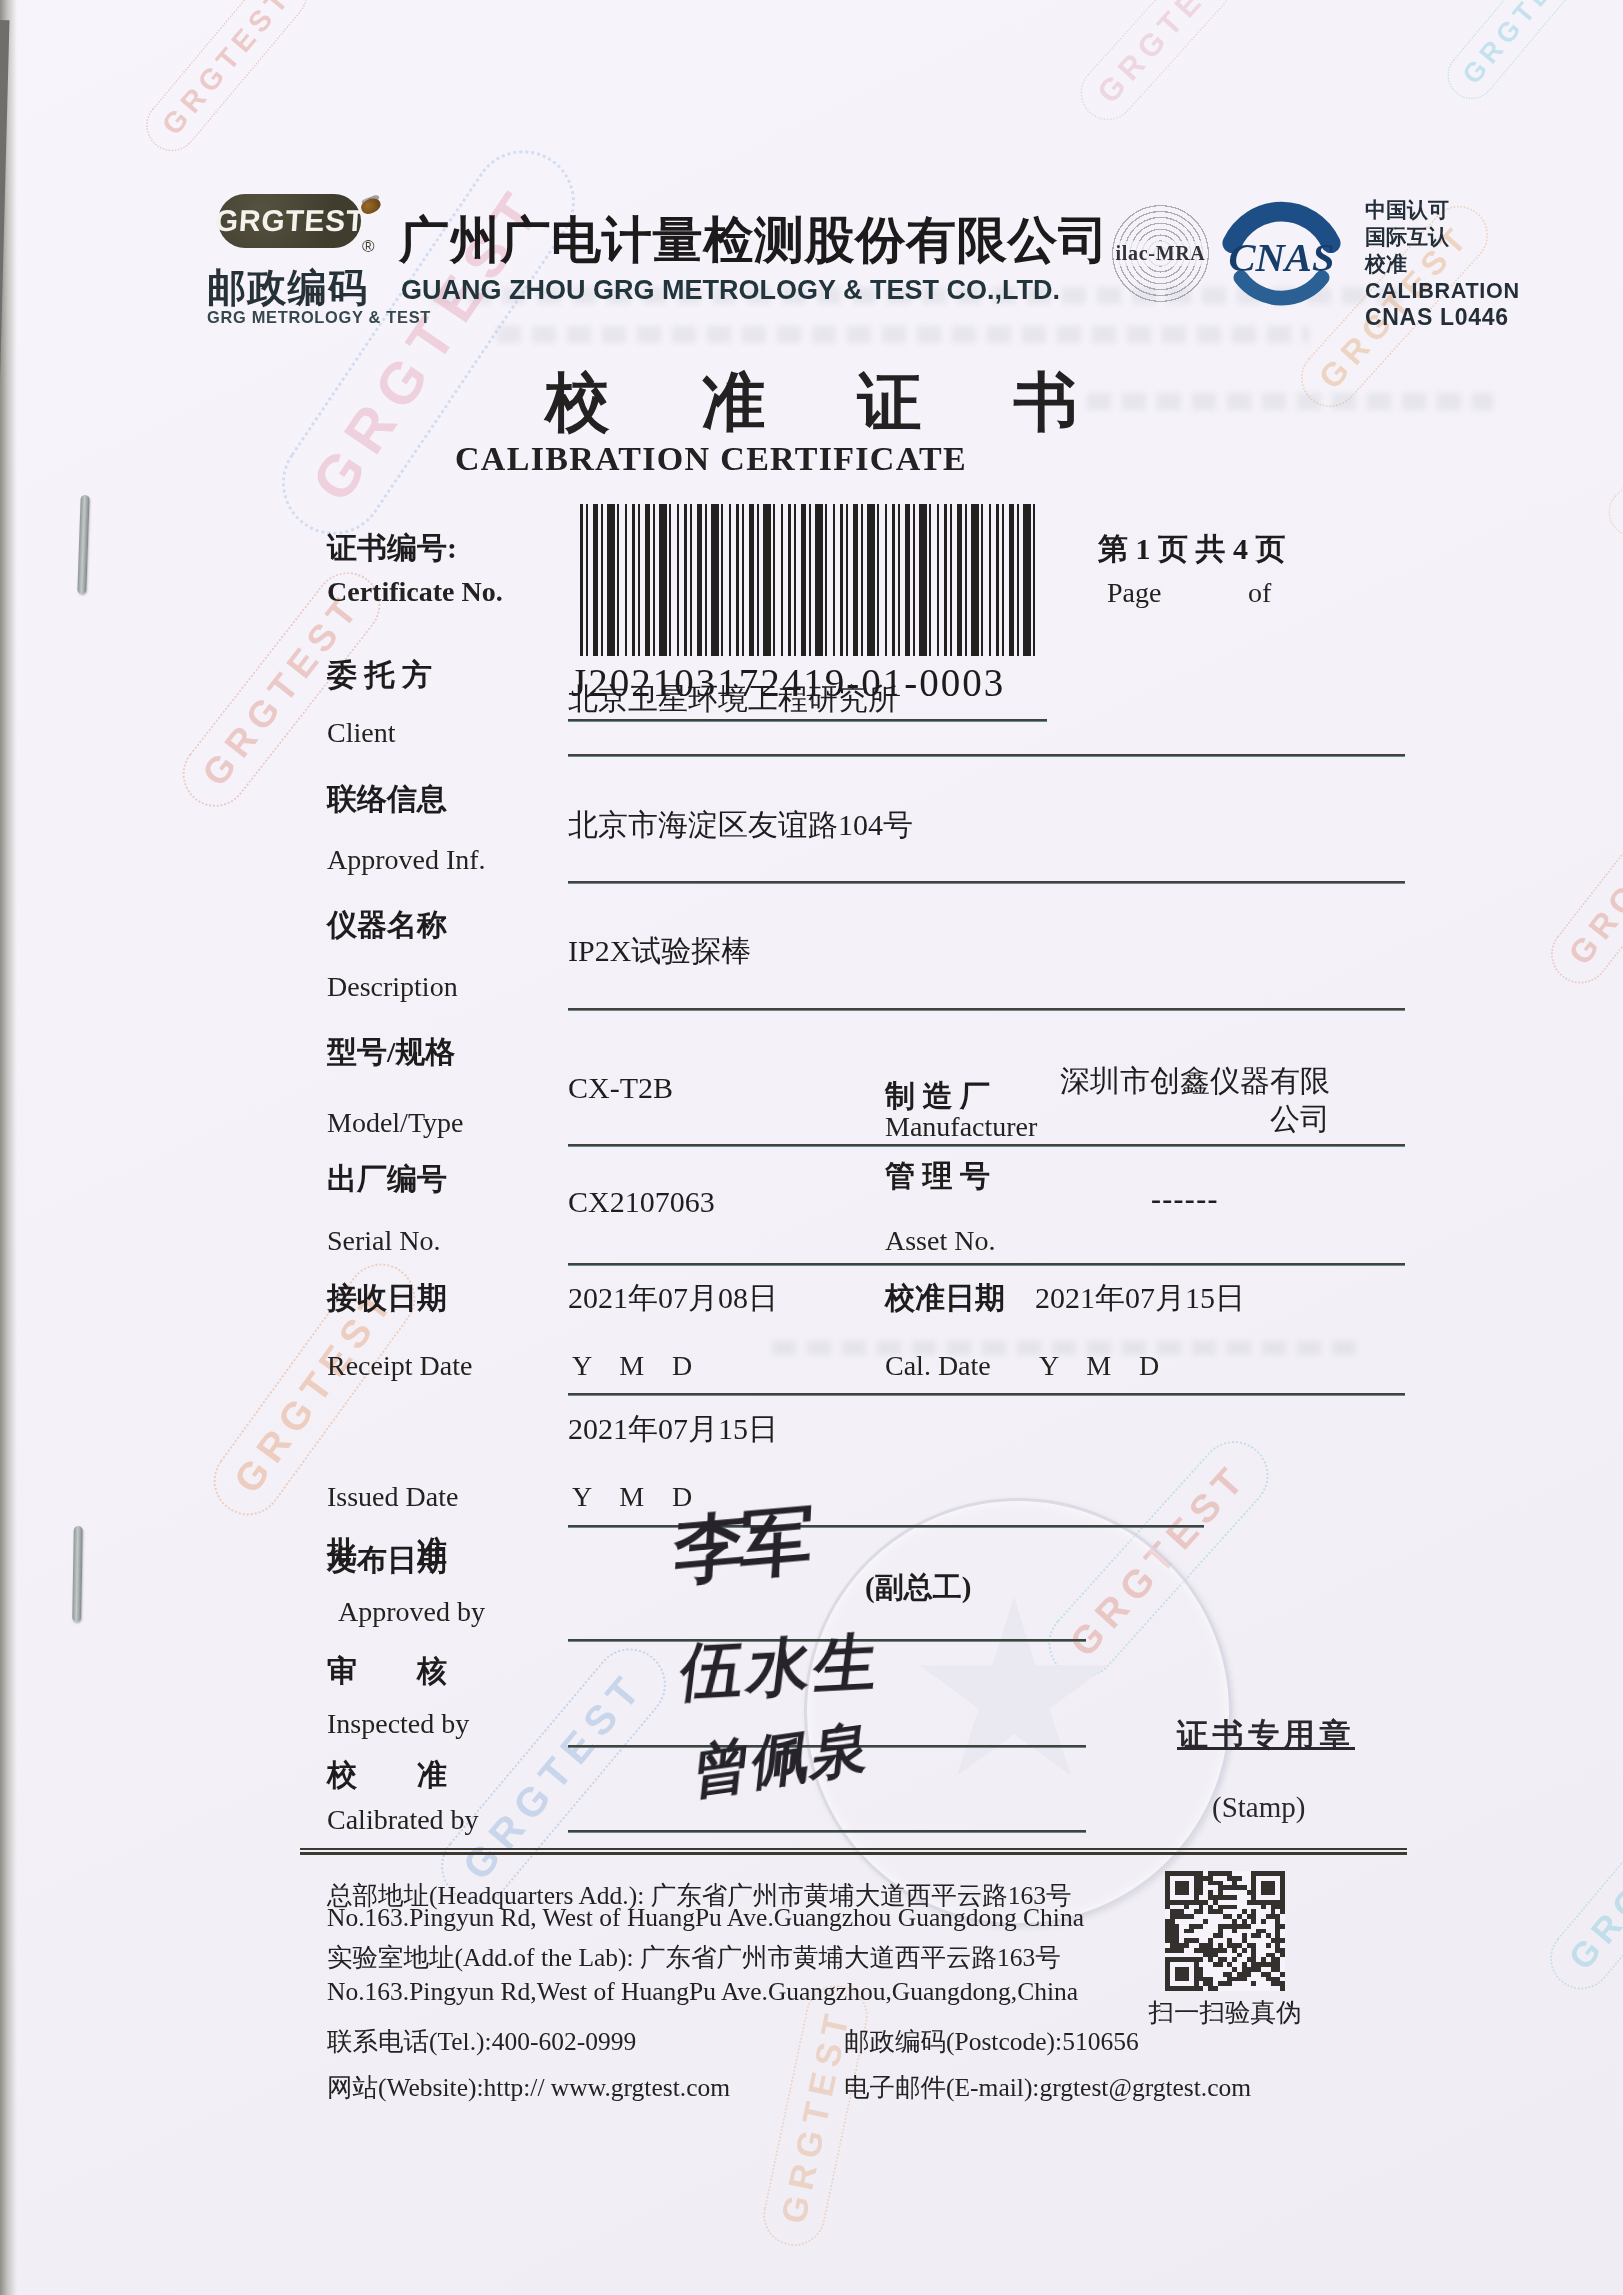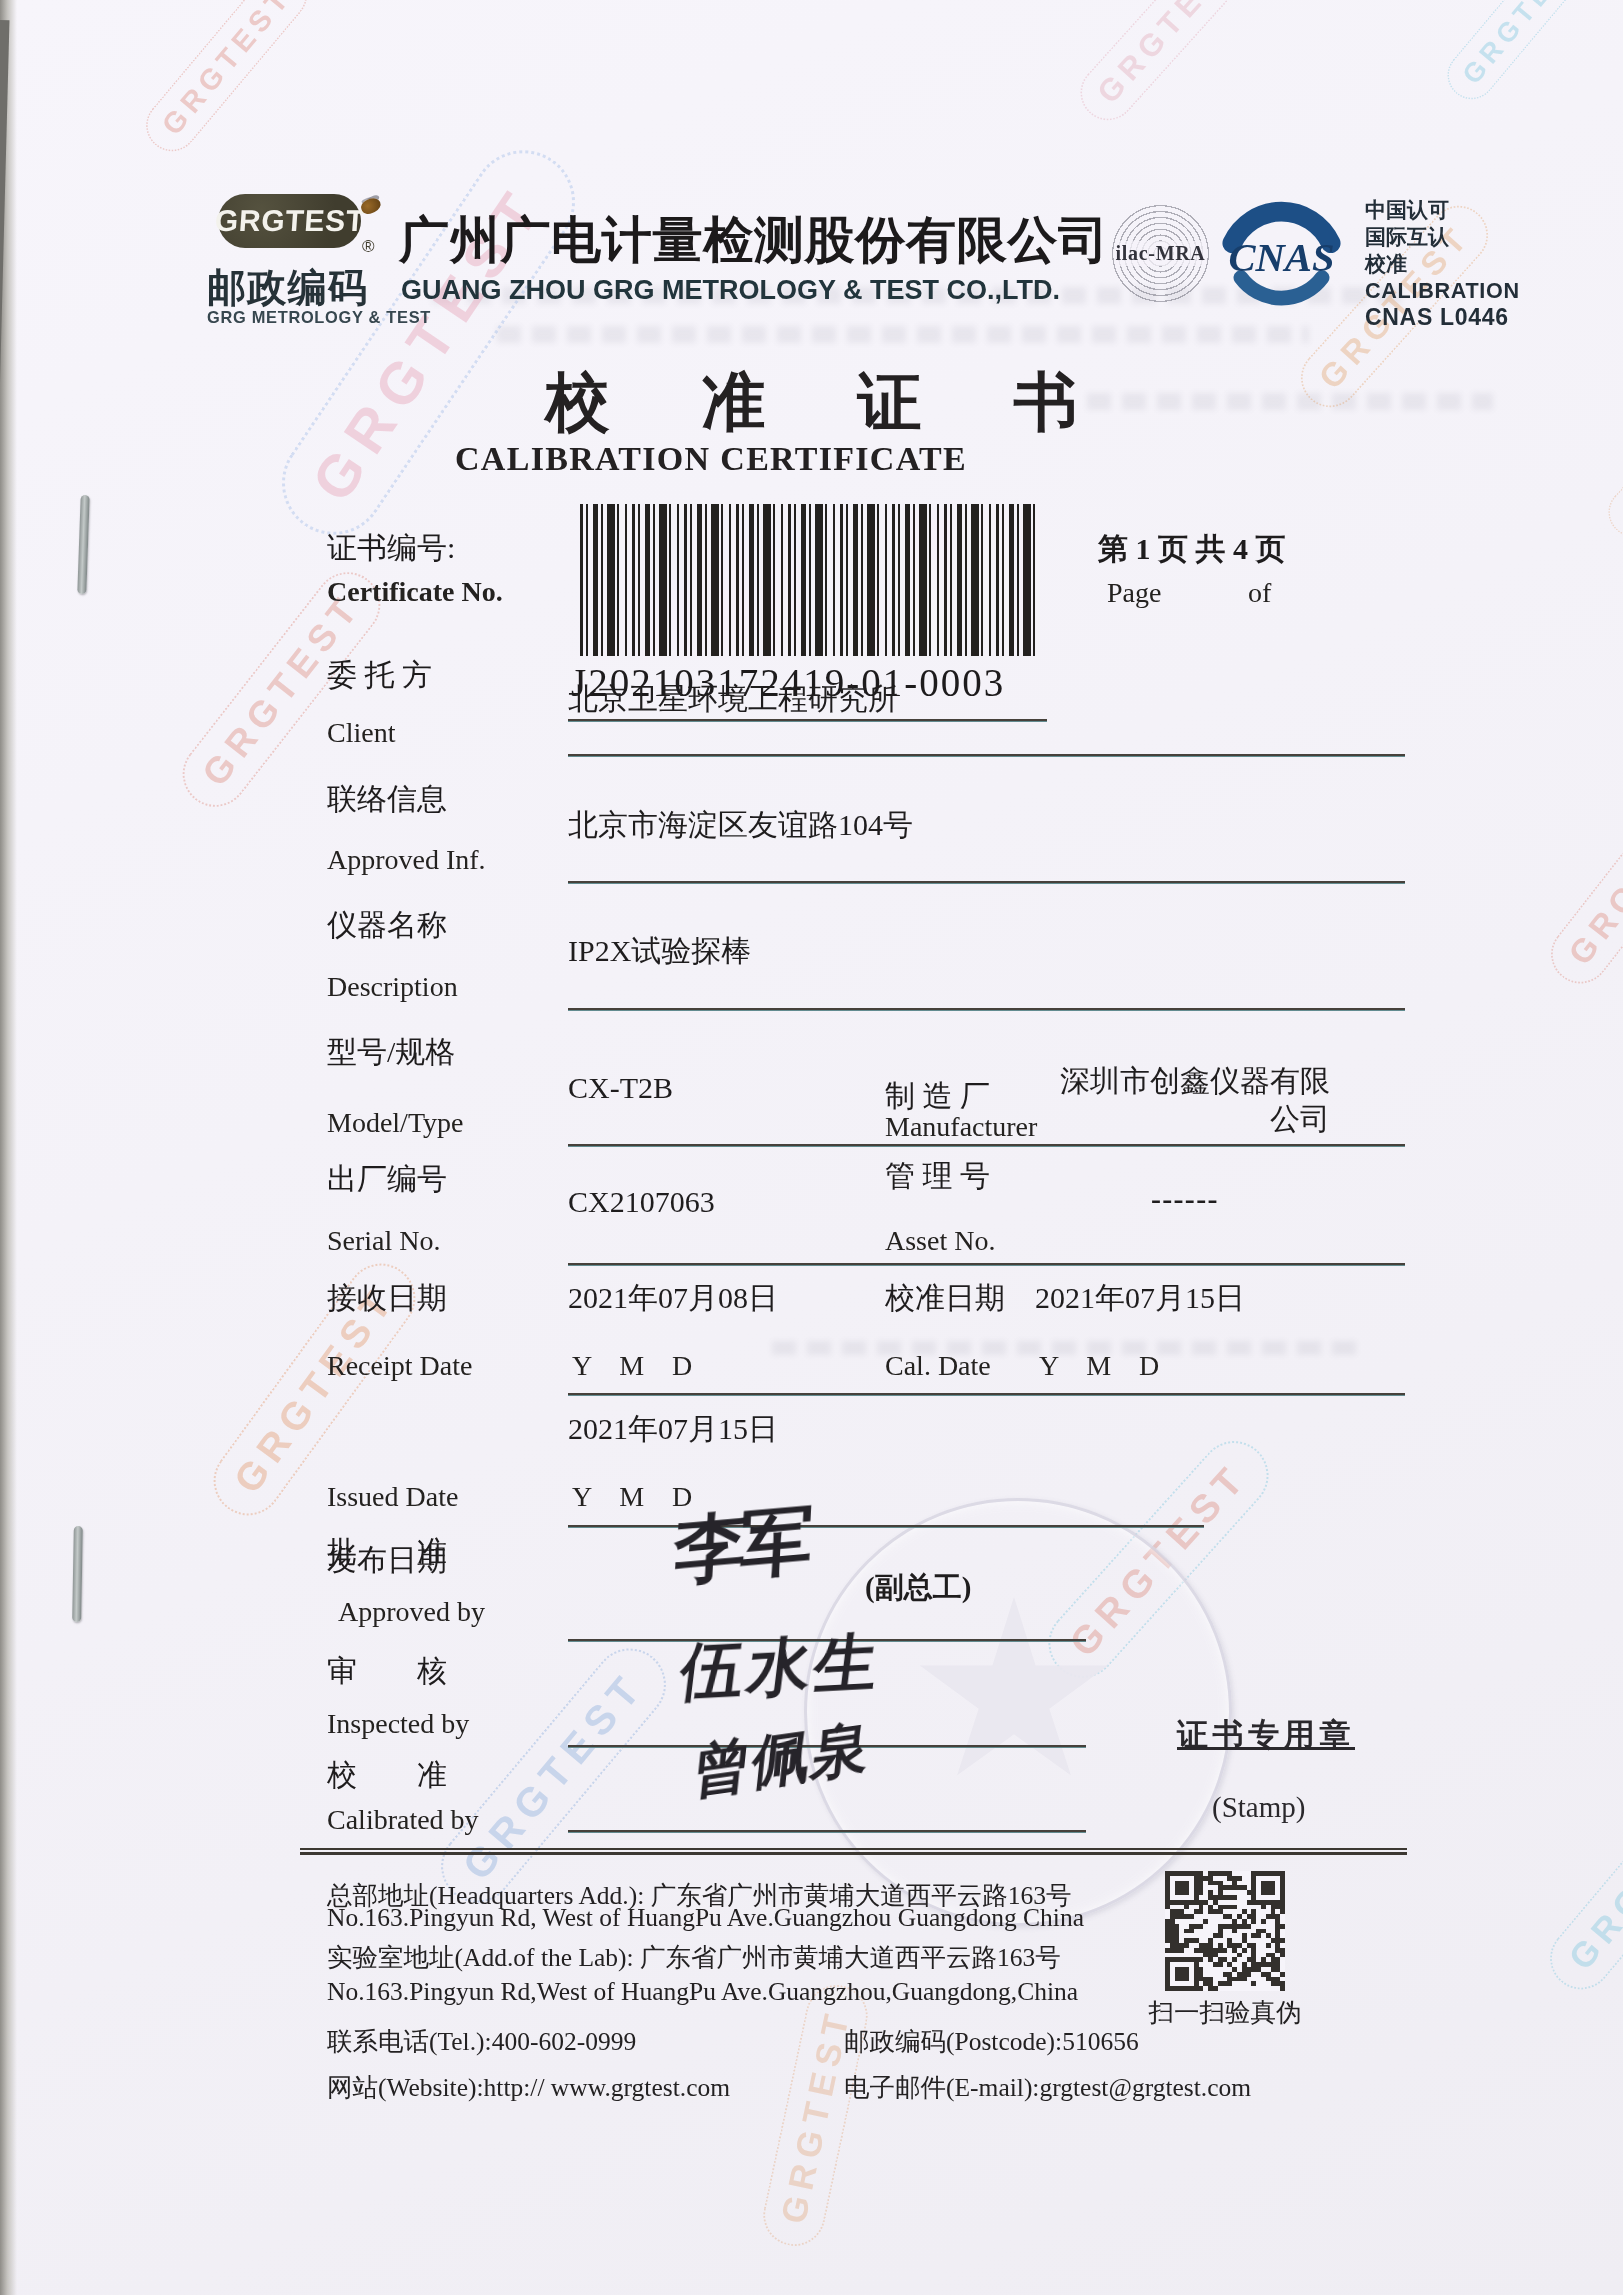--- a/index.html
+++ b/index.html
@@ -36,21 +36,21 @@
   .accred{left:1365px;top:196px;line-height:27px;font-size:21px;font-weight:bold;color:#232e38;
         font-family:"Liberation Sans",sans-serif;}
   .accred .en1{font-size:21.6px;letter-spacing:0.7px;}
   .accred .en2{font-size:23px;letter-spacing:0.7px;}
   
   .title-cn{left:0;top:359px;width:1623px;text-align:center;font-size:64px;font-weight:bold;
         letter-spacing:38px;text-indent:38px;color:#242122;}
   .title-en{left:15px;top:440px;width:1392px;text-align:center;font-size:34px;font-weight:bold;
         letter-spacing:1.3px;color:#242122;}
   
-  .lab-cn{font-size:30px;font-weight:normal;color:#1e1c1d;white-space:pre;}
+  .lab-cn{font-size:30px;font-weight:bold;color:#1e1c1d;white-space:pre;}
   .lab-en{font-size:28px;color:#242220;white-space:pre;}
   .lab-en.b{font-weight:bold;}
   .val{font-size:30px;color:#1f1d1e;white-space:pre;}
   .rule{height:2.6px;background:linear-gradient(to bottom,#46413b 0%,#46413b 62%,#79c6d2 100%);}
   .sep-thick{left:300px;top:1848px;width:1107px;height:6.5px;
         background:linear-gradient(to bottom,#3c3832 0 32%,rgba(0,0,0,0) 32% 62%,#3c3832 62% 100%);}
   
   .barcode{left:580px;top:504px;width:458px;height:152px;
         background-image:repeating-linear-gradient(90deg,
           #23211f 0 3.3px,rgba(0,0,0,0) 3.3px 5.9px,

